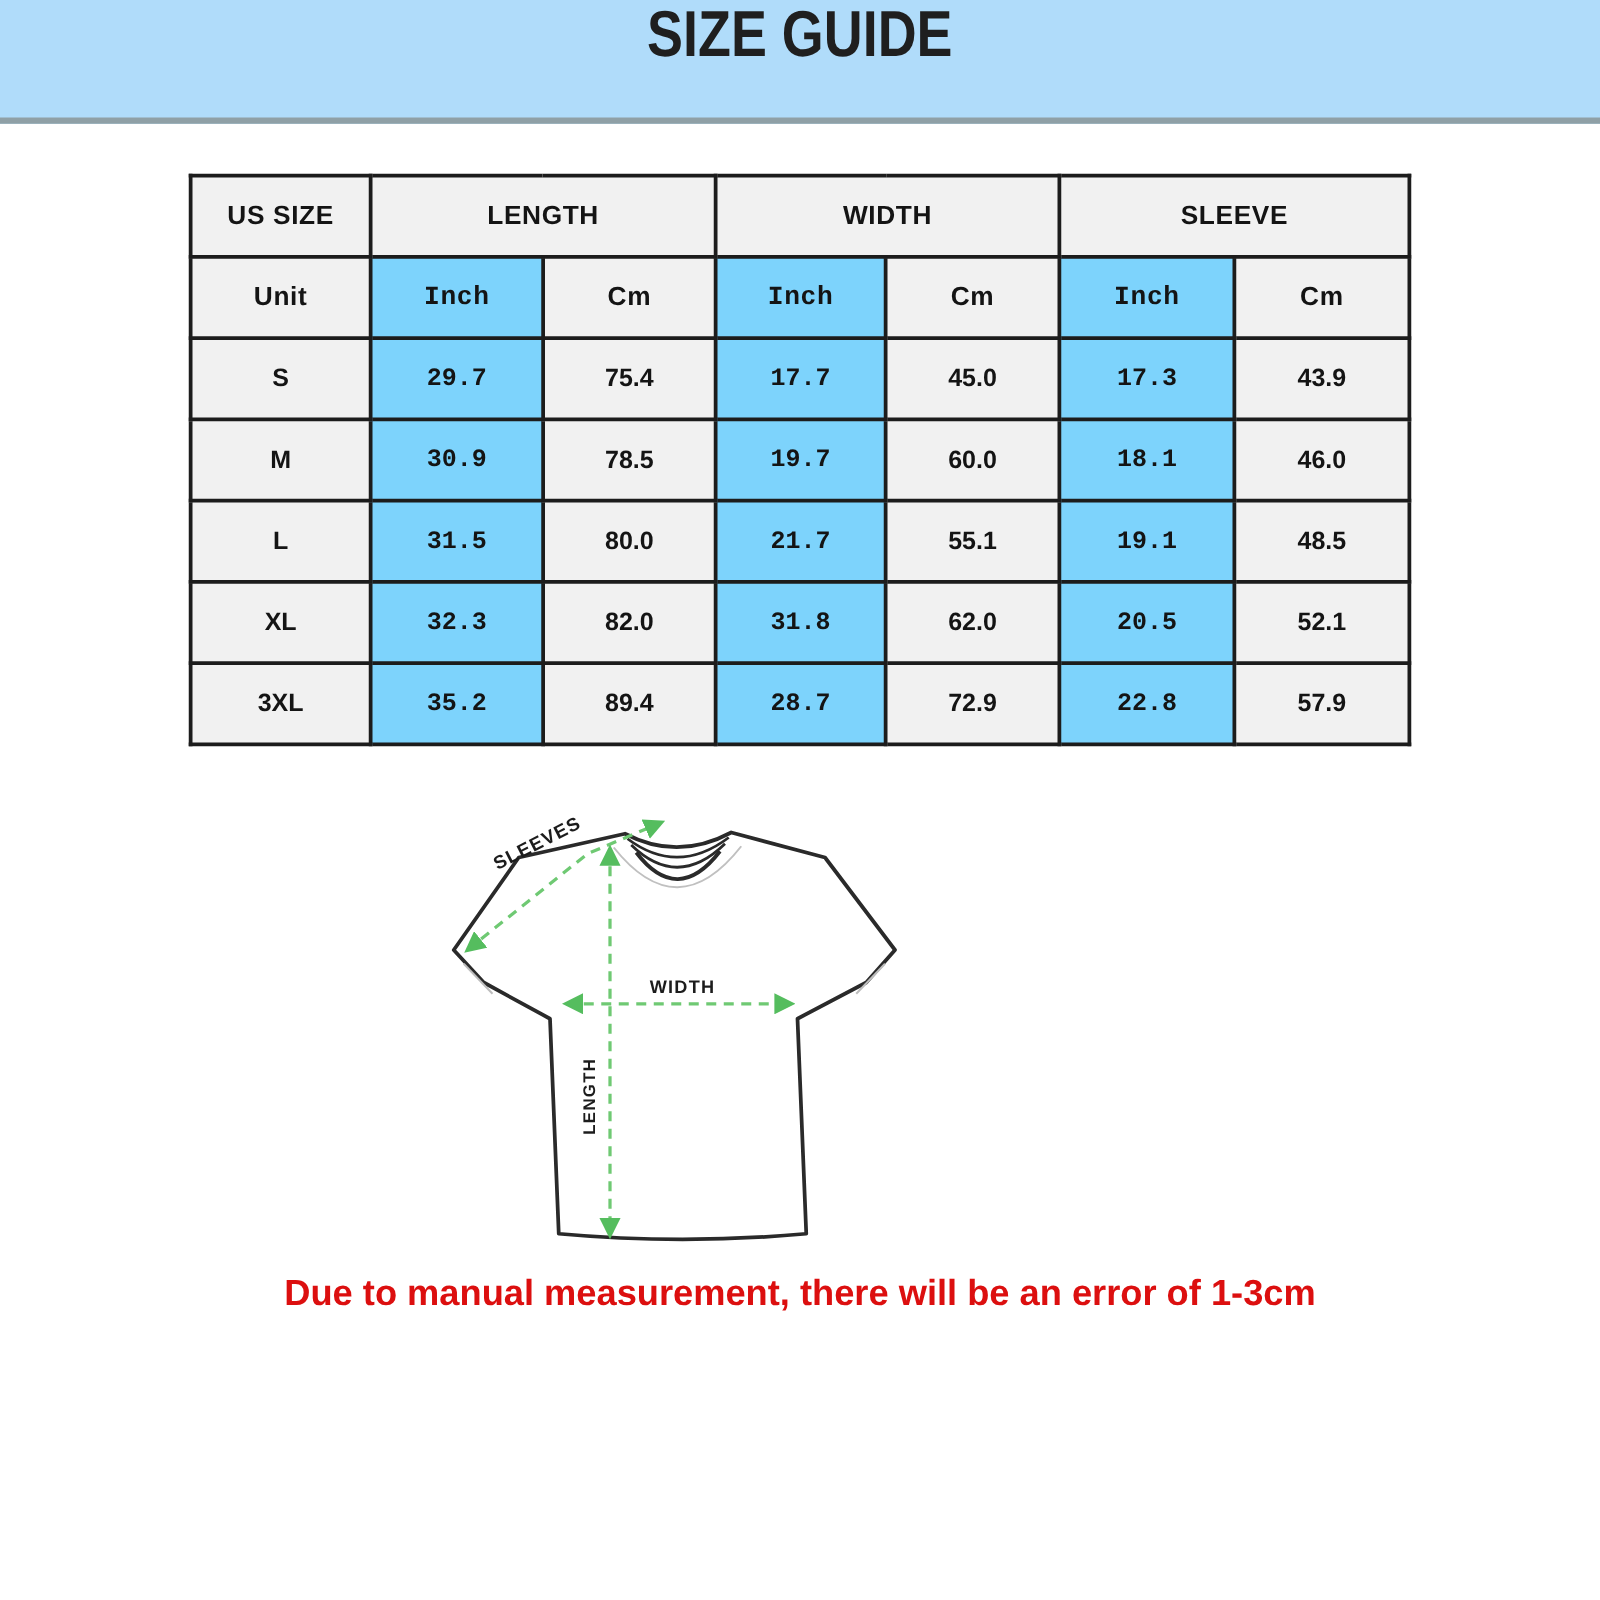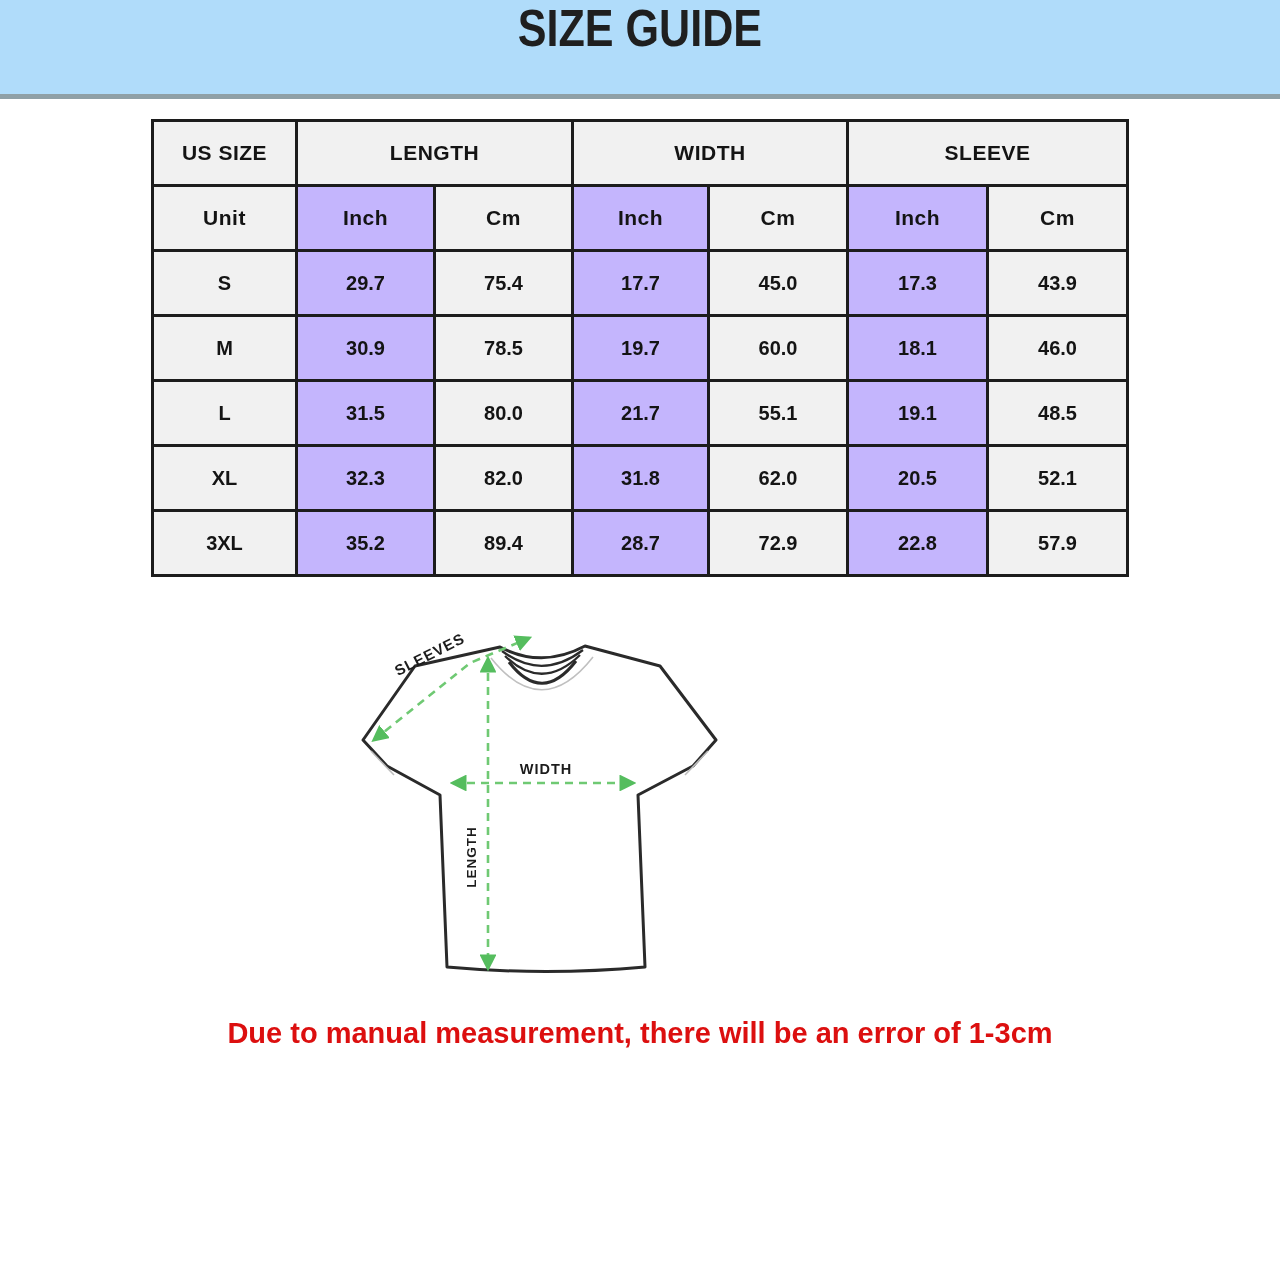--- a/index.html
+++ b/index.html
@@ -25,21 +25,21 @@
     font-weight: 800;
     color: #1f1f1f;
     letter-spacing: 0px;
     transform: scaleX(0.88) scaleY(1.06);
     white-space: nowrap;
   }
 
   
   table.size-table {
     width: 975px;
-    margin: 20px auto 0 auto;
+    margin: 40px auto 0 auto;
     border-collapse: collapse;
     table-layout: fixed;
   }
   .size-table th, .size-table td {
     border: 3px solid #1c1c1c;
     height: 65px;
     text-align: center;
     vertical-align: middle;
     color: #141414;
   }
@@ -47,33 +47,33 @@
     font-size: 21px;
     font-weight: 700;
     letter-spacing: 0.5px;
   }
   .size-table td {
     font-size: 20px;
     font-weight: 600;
   }
   .size-table td.size-label { font-weight: 700; }
   .cell-gray  { background: #f1f1f1; }
-  .cell-white { background: #c4b5fd; }
+  .cell-white { background: #7dd3fc; font-family: Liberation Mono, monospace; }
 
   
   .diagram-wrap {
     width: 700px;
     margin-left: 320px;
     margin-top: 32px;
   }
   .diagram-wrap svg { display: block; }
 
   
   .note {
-    margin-top: 28px;
+    margin-top: 10px;
     text-align: center;
     font-size: 29px;
     font-weight: 700;
     color: #dc0f0f;
     letter-spacing: 0px;
   }
 </style>
 </head>
 <body>
 

